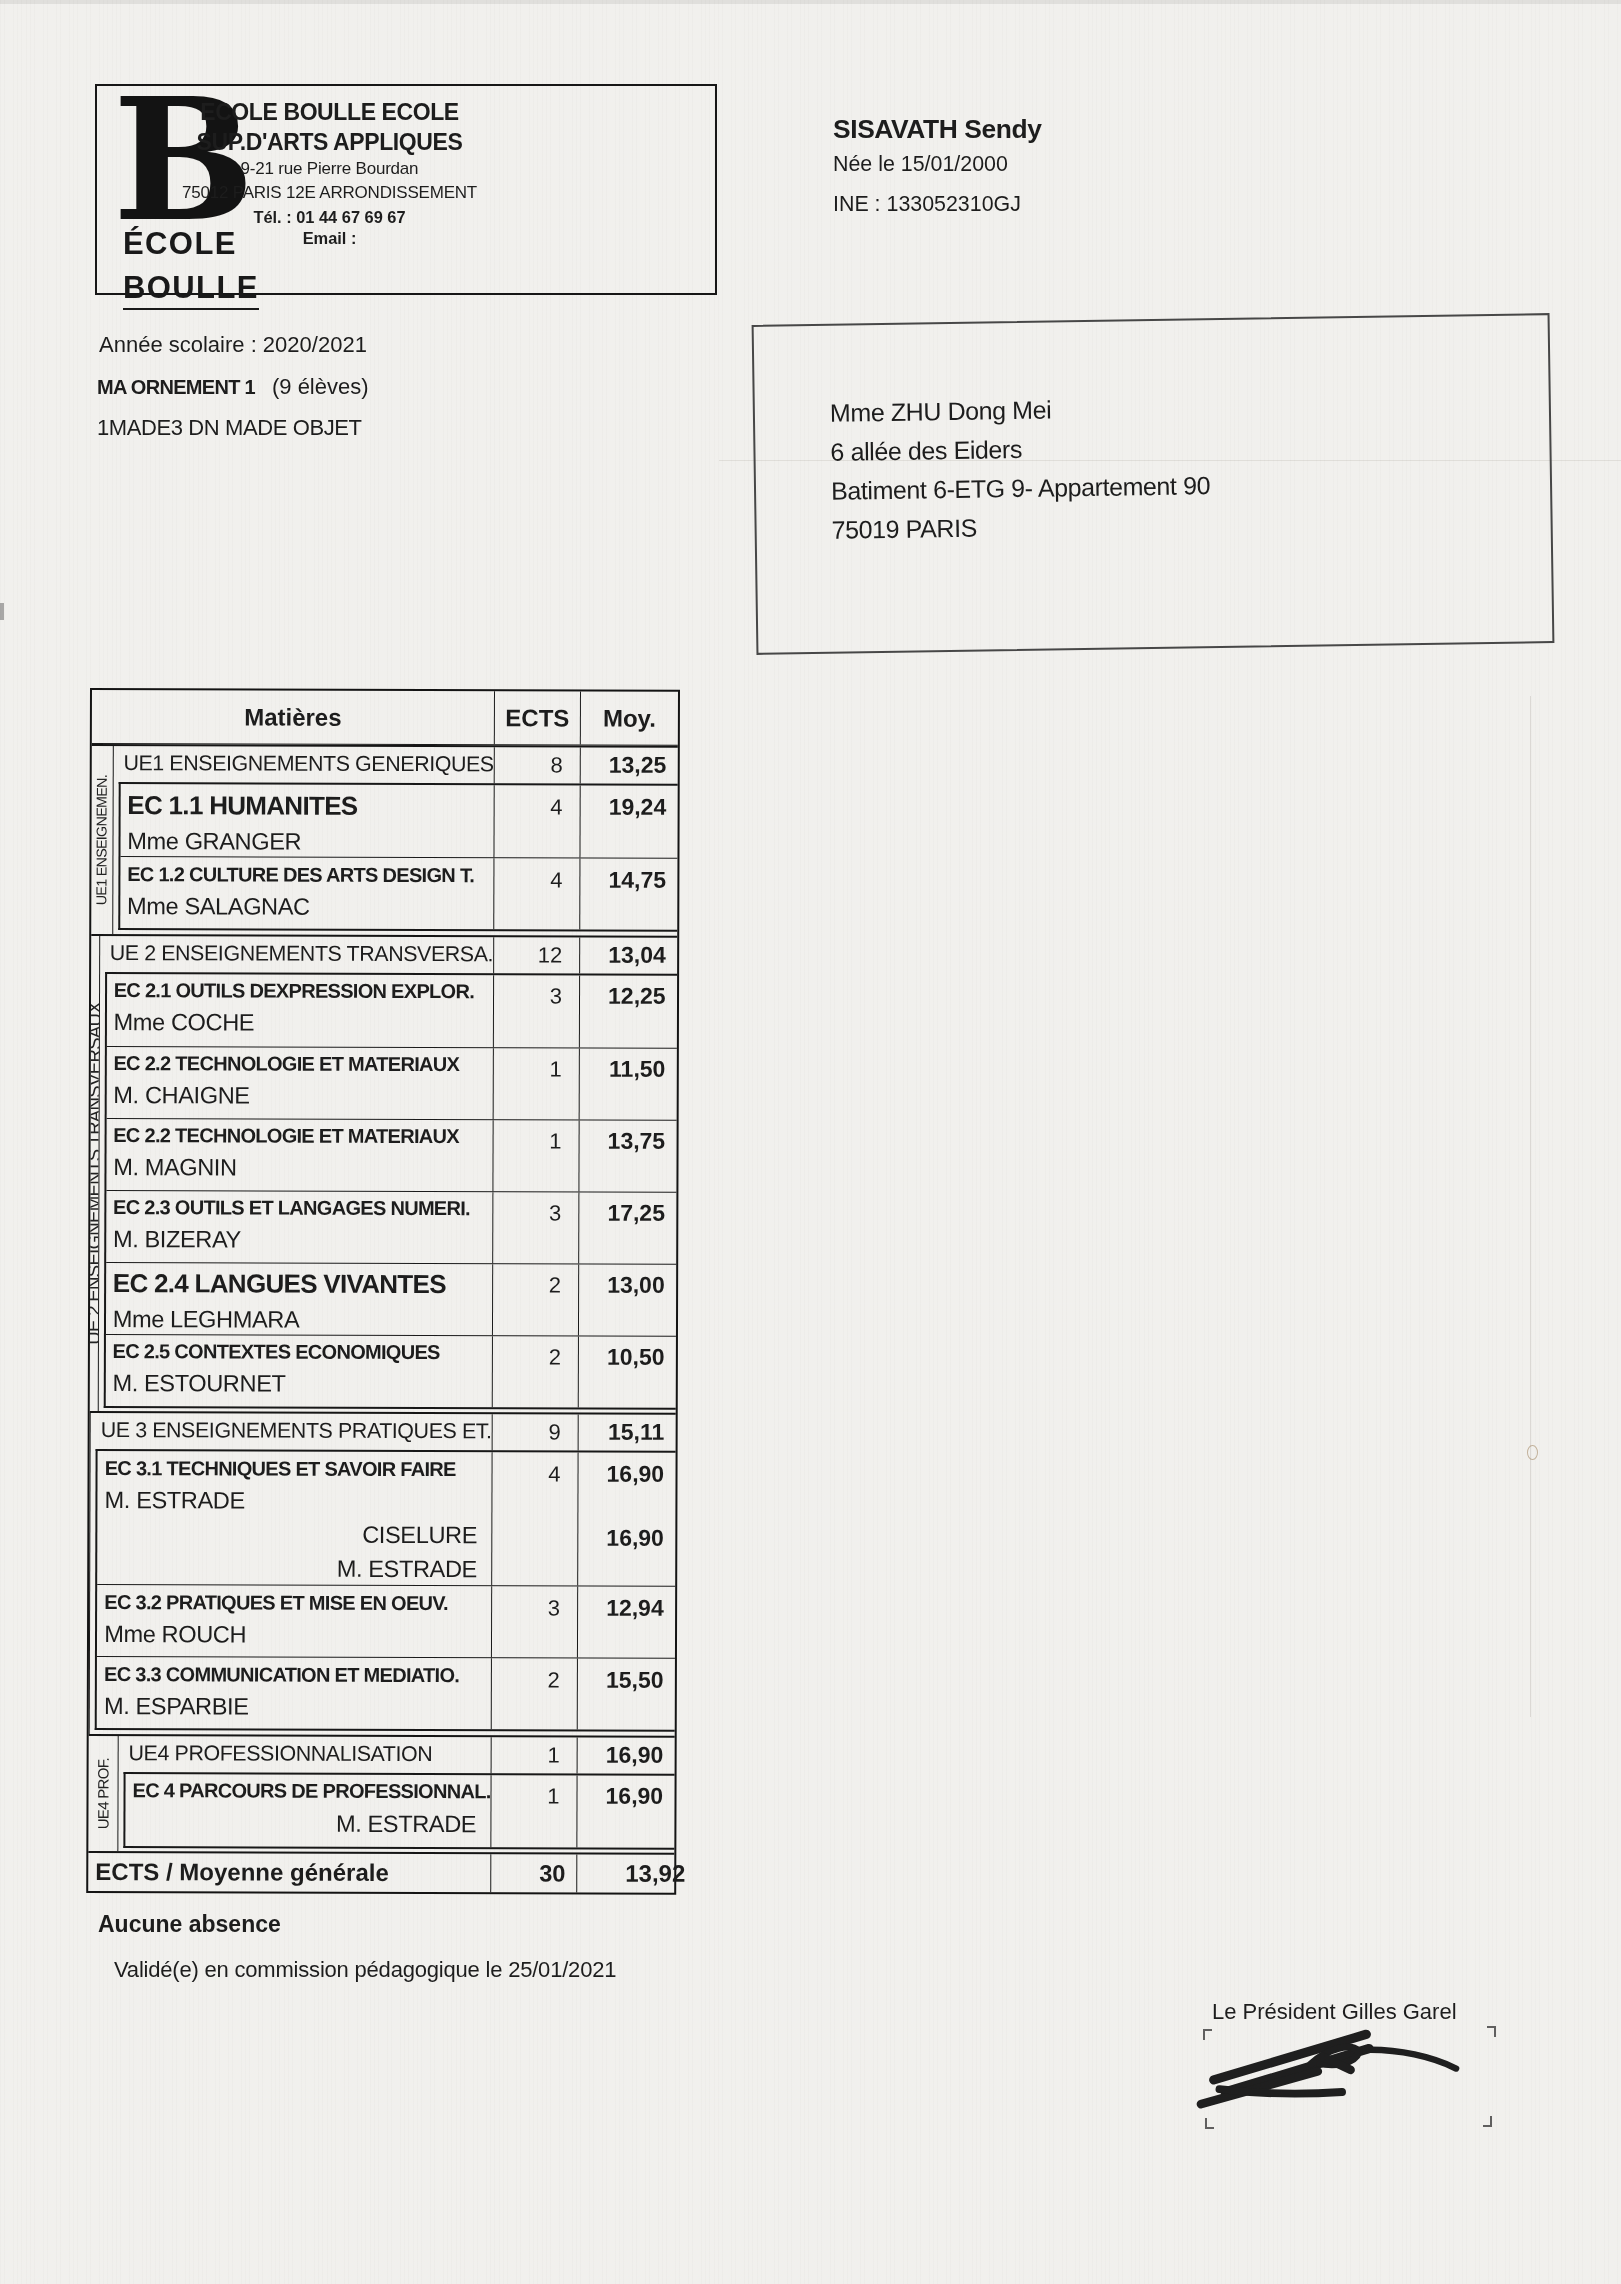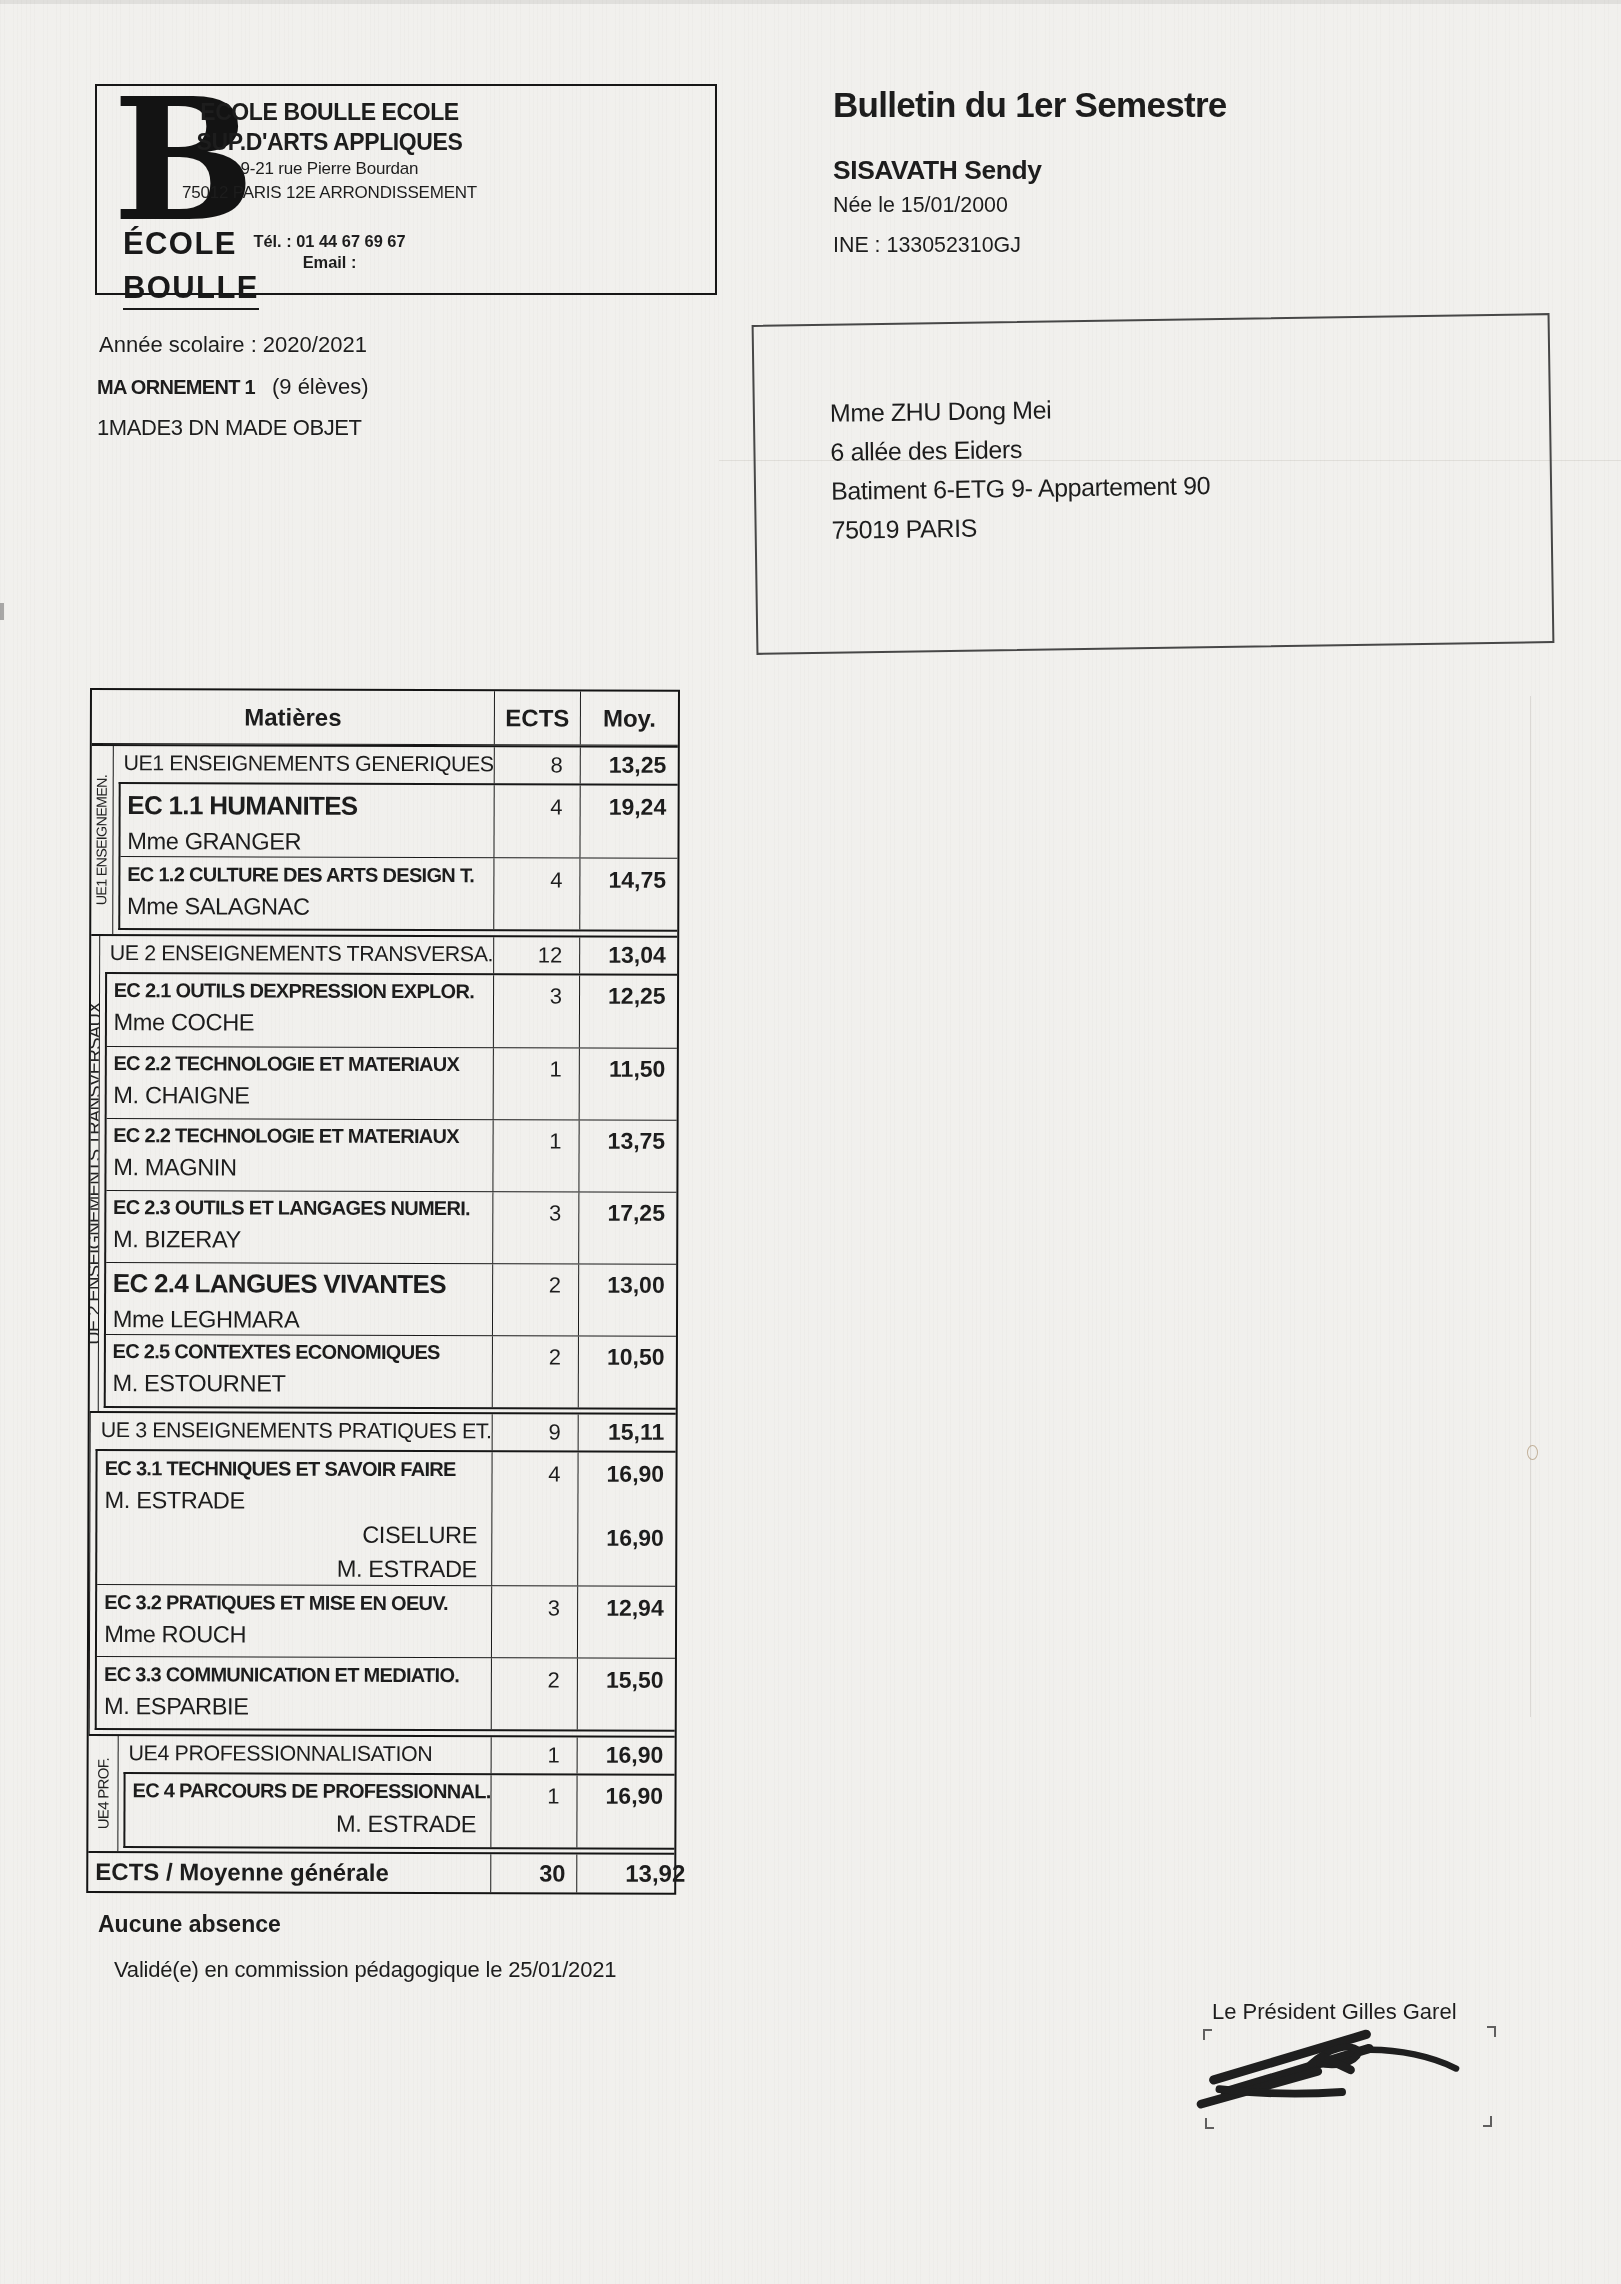--- a/index.html
+++ b/index.html
@@ -17,21 +17,21 @@
 
   
   .school-box { position:absolute; left:95px; top:84px; width:622px; height:211px; border:2.9px solid #161616; }
   .logo-b { position:absolute; left:15.7px; top:-10px; font-family:"DejaVu Serif", serif; font-weight:bold; font-size:168px; line-height:1; color:#131313; }
   .logo-line1 { position:absolute; left:26px; top:140px; font-size:31px; font-weight:bold; letter-spacing:1.4px; color:#191919; }
   .logo-line2 { position:absolute; left:26px; top:184px; font-size:31px; font-weight:bold; letter-spacing:1.4px; color:#191919;
                 border-bottom:2.9px solid #191919; padding-bottom:2px; }
   .school-text { position:absolute; left:79px; top:11.4px; width:307px; text-align:center; }
   .school-name { font-size:23px; font-weight:bold; line-height:30px; letter-spacing:-0.4px; }
   .school-addr { font-size:17px; line-height:23.6px; letter-spacing:-0.2px; }
-  .school-tel  { font-size:16.4px; font-weight:bold; margin-top:26px; line-height:21.4px; }
+  .school-tel  { font-size:16.4px; font-weight:bold; margin-top:2px; line-height:21.4px; }
   .school-email{ font-size:16.4px; font-weight:bold; line-height:21.4px; }
 
   
   .bulletin-head { position:absolute; left:833px; top:84px; }
   .bulletin-title { font-size:35px; font-weight:bold; letter-spacing:-0.7px; line-height:41px; }
   .student-name { font-size:26.4px; font-weight:bold; margin-top:30px; line-height:31px; letter-spacing:-0.4px; }
   .student-birth { font-size:21.4px; margin-top:5.7px; line-height:27px; }
   .student-ine { font-size:21.4px; line-height:27px;margin-top:13px; }
 
   
@@ -126,21 +126,20 @@
       <div class="school-name">ECOLE BOULLE ECOLE</div>
       <div class="school-name">SUP.D'ARTS APPLIQUES</div>
       <div class="school-addr">9-21 rue Pierre Bourdan</div>
       <div class="school-addr">75012 PARIS 12E  ARRONDISSEMENT</div>
       <div class="school-tel">Tél. : 01 44 67 69 67</div>
       <div class="school-email">Email :</div>
     </div>
   </div>
 
   <div class="bulletin-head">
-    <div class="bulletin-title">Bulletin du 1er Semestre</div>
     <div class="student-name">SISAVATH Sendy</div>
     <div class="student-birth">Née le 15/01/2000</div>
     <div class="student-ine">INE : 133052310GJ</div>
   </div>
 
   <div class="year-line">Année scolaire : 2020/2021</div>
   <div class="class-line">
     <span class="class-name">MA ORNEMENT 1</span><span class="class-size">(9 élèves)</span>
   </div>
   <div class="class-code">1MADE3 DN MADE OBJET</div>

